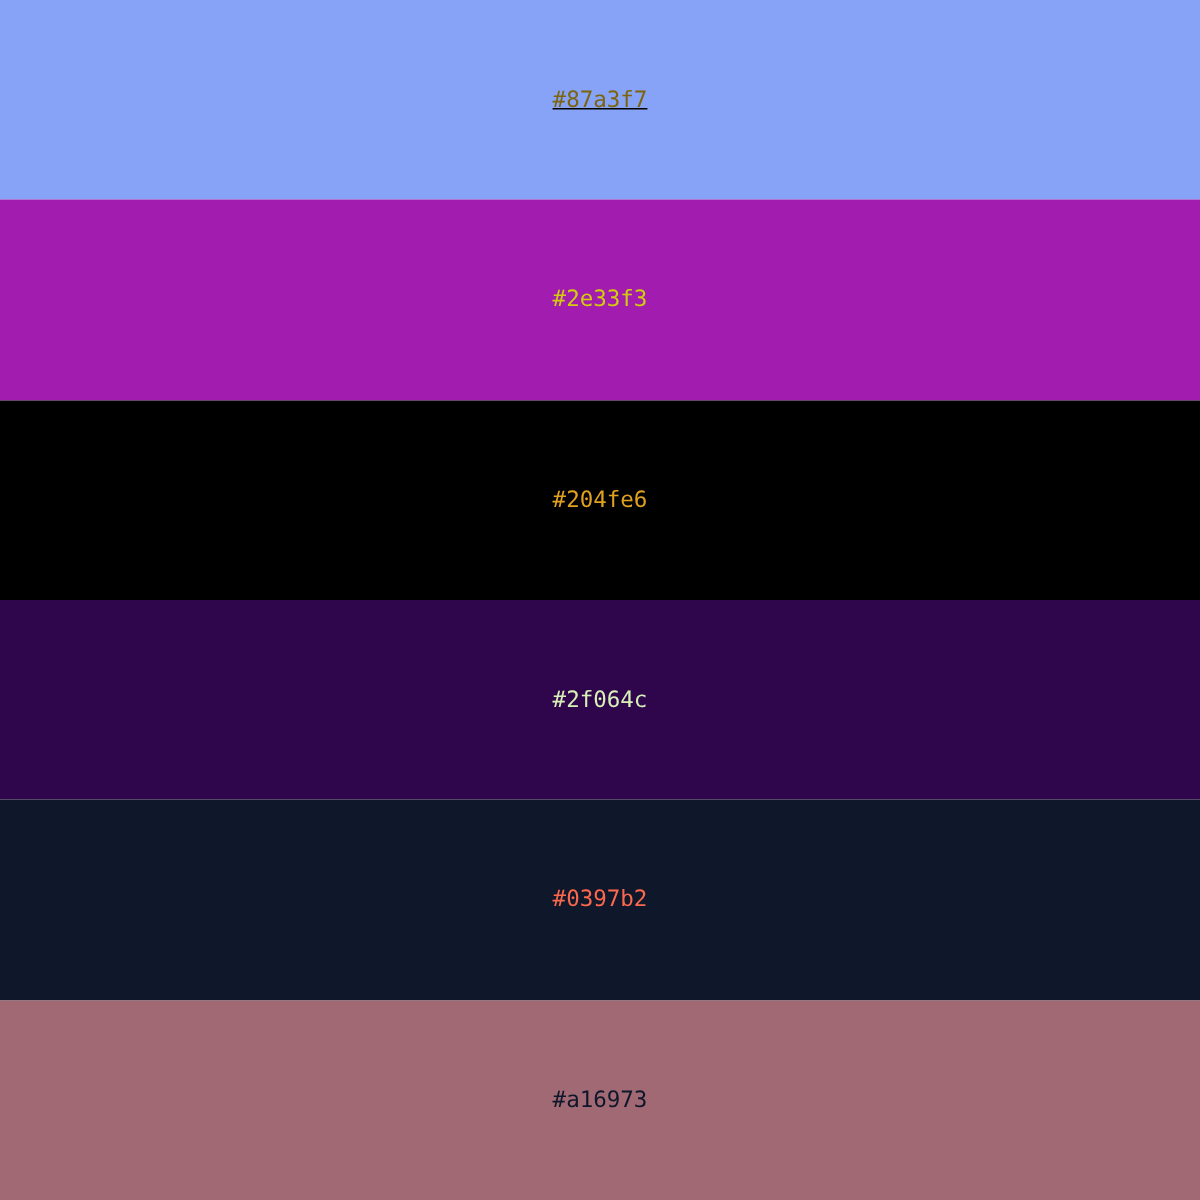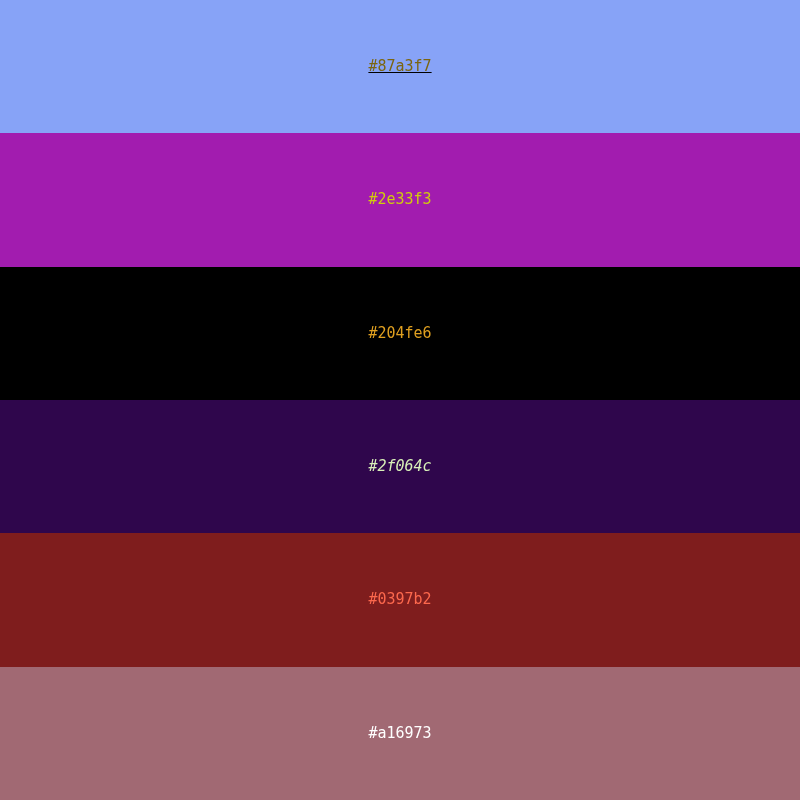--- a/index.html
+++ b/index.html
@@ -47,25 +47,25 @@
   </div>
 
   <div class="swatch-band" style="background-color: #a21caf;">
     <span class="swatch-label" style="color: rgb(209, 204, 12);">#2e33f3</span>
   </div>
 
   <div class="swatch-band" style="background-color: #000000; text-align: right;">
     <span class="swatch-label" style="color: rgb(224, 160, 32);">#204fe6</span>
   </div>
 
-  <div class="swatch-band" style="background-color: rgb(47, 6, 76); font-style: italic;">
+  <div class="swatch-band" style="background-color: rgb(47, 6, 76);">
     <span class="swatch-label" style="color: rgb(216, 240, 184);">#2f064c</span>
   </div>
 
-  <div class="swatch-band" style="background-color: #7f1d1d;">
+  <div class="swatch-band" style="background-color: #0f172a;">
     <span class="swatch-label" style="color: rgb(252, 104, 77);">#0397b2</span>
   </div>
 
   <div class="swatch-band" style="background-color: rgb(161, 105, 115);">
-    <span class="swatch-label" style="color: #ffffff;">#a16973</span>
+    <span class="swatch-label" style="color: #0f172a;">#a16973</span>
   </div>
 
 </div>
 
 </body></html>

